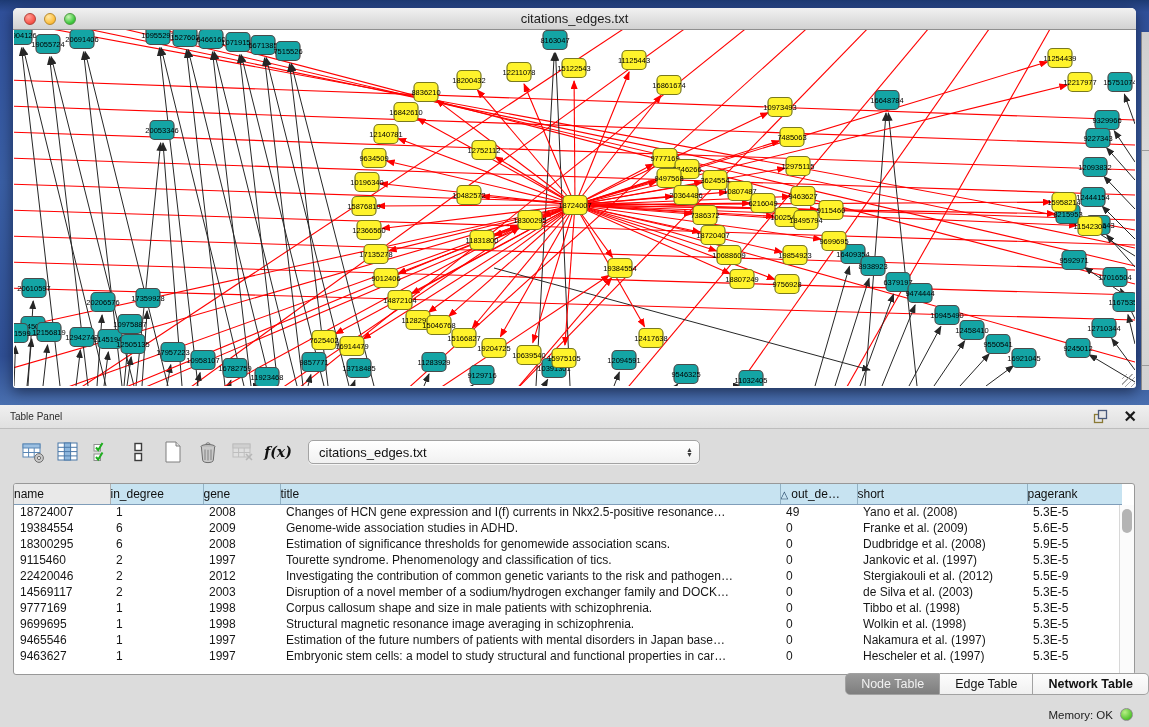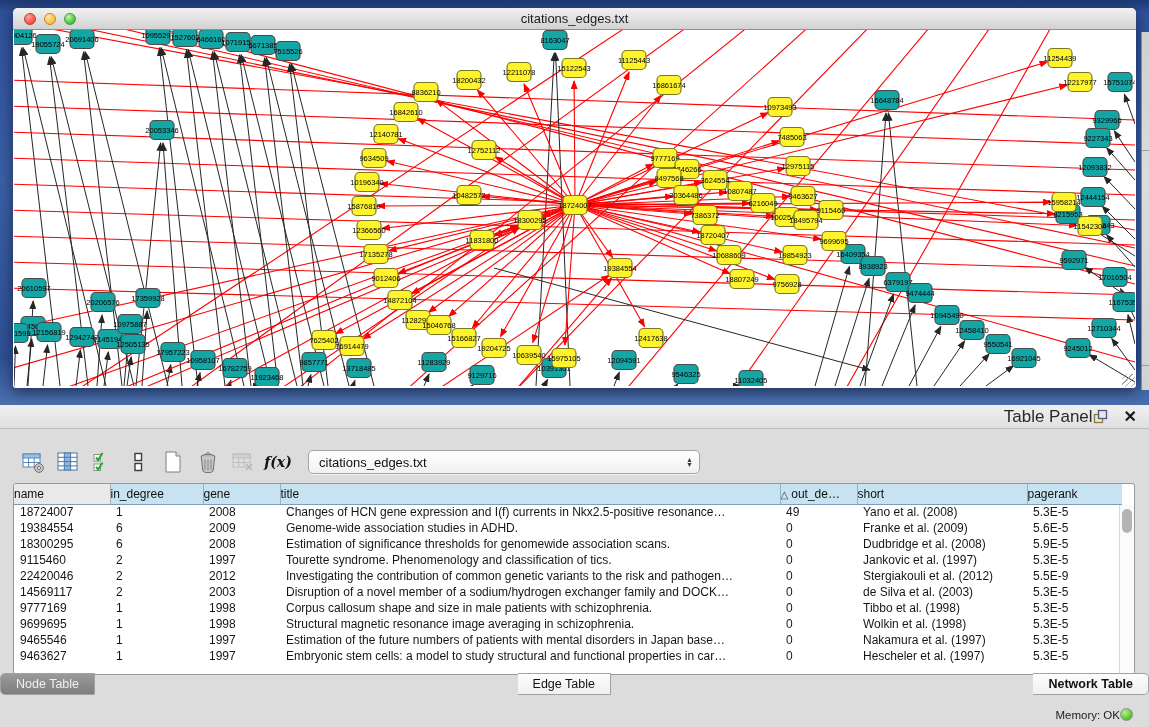--- a/index.html
+++ b/index.html
@@ -26,52 +26,52 @@
   .title-text { text-align:center; font-size:13px; line-height:21px; color:#1c1c1c; }
   .canvas { position:relative; width:1121px; height:356px; margin:0 1px; background:#fff; overflow:hidden; }
   .canvas svg { position:absolute; left:0; top:0; }
   .resize-grip { position:absolute; right:1px; bottom:1px; width:13px; height:13px;
     background:repeating-linear-gradient(135deg,transparent 0 3px,#a8a8a8 3px 4px); }
 
   
   .table-panel { position:absolute; left:0; top:405px; width:1149px; height:322px; background:#dcdcdc; }
   .panel-header { height:24px; background:linear-gradient(#f0f0f0,#e0e0e0); border-bottom:1px solid #bdbdbd;
     display:flex; align-items:center; padding:0 12px 0 10px; }
-  .panel-title { flex:1; font-size:17px; color:#2a2a2a;text-align:right; }
+  .panel-title { flex:1; font-size:10px; color:#2a2a2a; }
   .float-icon { width:15px; height:15px; margin-right:16px; }
   .close-icon { font-size:16px; font-weight:bold; color:#1a1a1a; line-height:14px; cursor:default; }
 
-  .toolbar { position:absolute; left:20px; top:42px; height:30px; display:flex; align-items:center; }
+  .toolbar { position:absolute; left:20px; top:32px; height:30px; display:flex; align-items:center; }
   .tbtn { width:26px; height:26px; margin-right:9px; display:flex; align-items:center; justify-content:center; }
   .tbtn.disabled { opacity:.45; }
   .fx-label { font-family:"DejaVu Serif", serif; font-style:italic; font-weight:bold; font-size:14px; color:#111; }
   .combo { margin-left:8px; width:392px; height:24px; background:linear-gradient(#ffffff,#f1f1f1);
     border:1px solid #a3a3a3; border-radius:5px; display:flex; align-items:center; padding:0 6px 0 10px;
     font-size:13px; color:#111; box-shadow:0 1px 0 rgba(255,255,255,.7); }
   .combo-arrows { margin-left:auto; display:flex; flex-direction:column; line-height:5px; color:#3c3c3c; font-size:7px; }
 
   .table-well { position:absolute; left:13px; top:78px; width:1122px; height:192px;
     background:#fff; border:1px solid #989898; border-radius:3px; overflow:hidden; }
   table.data { border-collapse:collapse; table-layout:fixed; width:1086px; font-size:12px; }
   table.data th { height:20px; font-weight:normal; text-align:left; color:#101010;
     background:#c7e3f1; border-bottom:1px solid #7f9db9; border-left:1px solid #93b2c4; padding:0; overflow:hidden; white-space:nowrap; }
   table.data th:first-child { background:#e9e9e9; border-left:none; border-right:1px solid #b0b0b0; }
   table.data td { height:16px; padding:0 0 0 6px; color:#161616; white-space:nowrap; overflow:hidden; }
   .sort-tri { color:#173a5e; font-size:10px; margin-right:3px; }
   .vscroll { position:absolute; right:0; top:21px; bottom:0; width:15px; background:#fbfbfb; border-left:1px solid #d8d8d8; }
   .vthumb { position:absolute; left:2px; top:4px; width:10px; height:24px; background:#b4b4b4; border-radius:5px; }
 
-  .tabs { position:absolute; left:0; top:268px; width:100%; display:flex; justify-content:space-between; }
+  .tabs { position:absolute; left:0; top:268px; width:100%; display:flex; justify-content:flex-end; }
   .seg { height:22px; line-height:20px; padding:0 15px; font-size:12.5px; color:#121212;
     background:linear-gradient(#fdfdfd,#f0f0f0); border:1px solid #a2a2a2; border-left:none; }
   .seg:first-child { border-left:1px solid #a2a2a2; border-radius:5px 0 0 5px; }
   .seg:last-child { border-radius:0 5px 5px 0;font-weight:bold; }
   .seg.active { background:linear-gradient(#9a9a9a,#7e7e7e); color:#f1f1f1; }
 
-  .status { position:absolute; right:16px; top:303px; display:flex; align-items:center; 
+  .status { position:absolute; right:16px; top:303px; display:flex; align-items:center; gap:7px;
     font-size:11.5px; color:#222; }
   .mem-dot { width:13px; height:13px; border-radius:50%; border:1px solid #8d8d8d;
     background:radial-gradient(circle at 35% 30%,#b8ef86,#52c22e 70%,#3da122); }
 </style>
 </head>
 <body>
 
 <div id="app">
 
   <div class="desktop">

